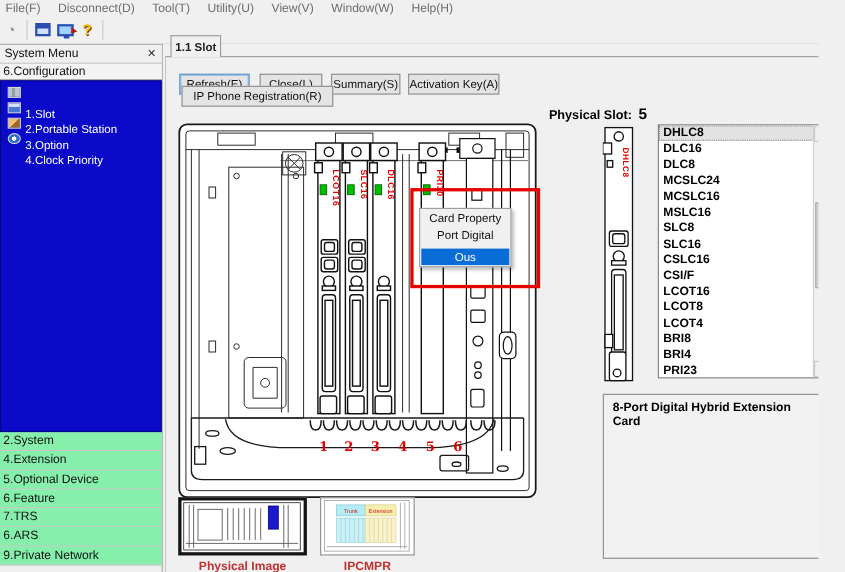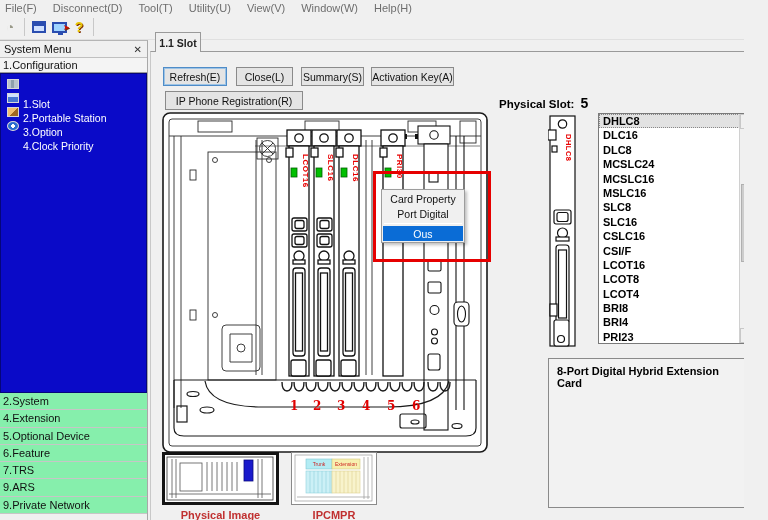--- a/index.html
+++ b/index.html
@@ -41,21 +41,21 @@
 
   
   #tab { position:absolute; left:155px; top:32px; width:46px; height:20px; background:#f0f0f0; border:1px solid #9a9a9a; border-bottom:none; z-index:3; display:flex; align-items:center; justify-content:center; font-weight:bold; font-size:10.5px; }
   #main-panel { position:absolute; left:150px; top:51px; width:618px; height:469px; background:#f0f0f0; border-top:1px solid #9a9a9a; border-left:1px solid #c8c8c8; }
 
   .btn { position:absolute; background:#e4e4e4; border:1px solid #8a8a8a; font-size:10.5px; font-family:inherit; color:#111; display:flex; align-items:center; justify-content:center; cursor:default; }
   #btn-refresh { left:163px; top:67px; width:64px; height:19px; border:1px solid #4f8cc8; box-shadow:inset 0 0 0 1px #9cc3e5; }
   #btn-close   { left:236px; top:67px; width:57px; height:19px; }
   #btn-summary { left:301px; top:67px; width:63px; height:19px; }
   #btn-actkey  { left:371px; top:67px; width:83px; height:19px; }
-  #btn-ipreg   { left:165px; top:91px; width:138px; height:19px; }
+  #btn-ipreg   { left:165px; top:78px; width:138px; height:19px; }
 
   #phys-slot { position:absolute; left:499px; top:95px; font-weight:bold; font-size:11.5px; color:#000; }
   #phys-slot .val { font-size:14px; margin-left:6px; }
 
   
   #cabinet { position:absolute; left:160px; top:110px; width:330px; height:345px; }
   svg text { user-select:none; }
 
   
   #red-rect { position:absolute; left:373px; top:171px; width:118px; height:91px; border:3px solid #e60000; z-index:5; pointer-events:none; }
@@ -114,21 +114,21 @@
       </div>
     <div class="tb-icon" id="icon-help">?</div>
     <div class="tb-sep"></div>
   </div>
 
   <div id="sidebar">
     <div id="sidebar-header">
       <span class="t">System Menu</span>
       <span id="sidebar-close">✕</span>
     </div>
-    <div id="cfg-header">1.Configuration</div>
+    <div id="cfg-header">6.Configuration</div>
     <div id="cfg-panel">
       <div class="cfg-item">
         <span class="cfg-icon" id="icon-slot"></span>
         <span class="lbl">1.Slot</span>
       </div>
       <div class="cfg-item">
         <span class="cfg-icon" id="icon-ps"></span>
         <span class="lbl">2.Portable Station</span>
       </div>
       <div class="cfg-item">
@@ -139,21 +139,21 @@
         <span class="cfg-icon" id="icon-clock"></span>
         <span class="lbl">4.Clock Priority</span>
       </div>
     </div>
     <div id="sidebar-list">
         <div class="side-row">2.System</div>
         <div class="side-row">4.Extension</div>
         <div class="side-row">5.Optional Device</div>
         <div class="side-row">6.Feature</div>
         <div class="side-row">7.TRS</div>
-        <div class="side-row">9.ARS</div>
+        <div class="side-row">6.ARS</div>
         <div class="side-row">9.Private Network</div>
       </div>
   </div>
 
   <div id="tab">1.1 Slot</div>
   <div id="main-panel"></div>
 
   <div class="btn" id="btn-refresh">Refresh(E)</div>
   <div class="btn" id="btn-close">Close(L)</div>
   <div class="btn" id="btn-summary">Summary(S)</div>

